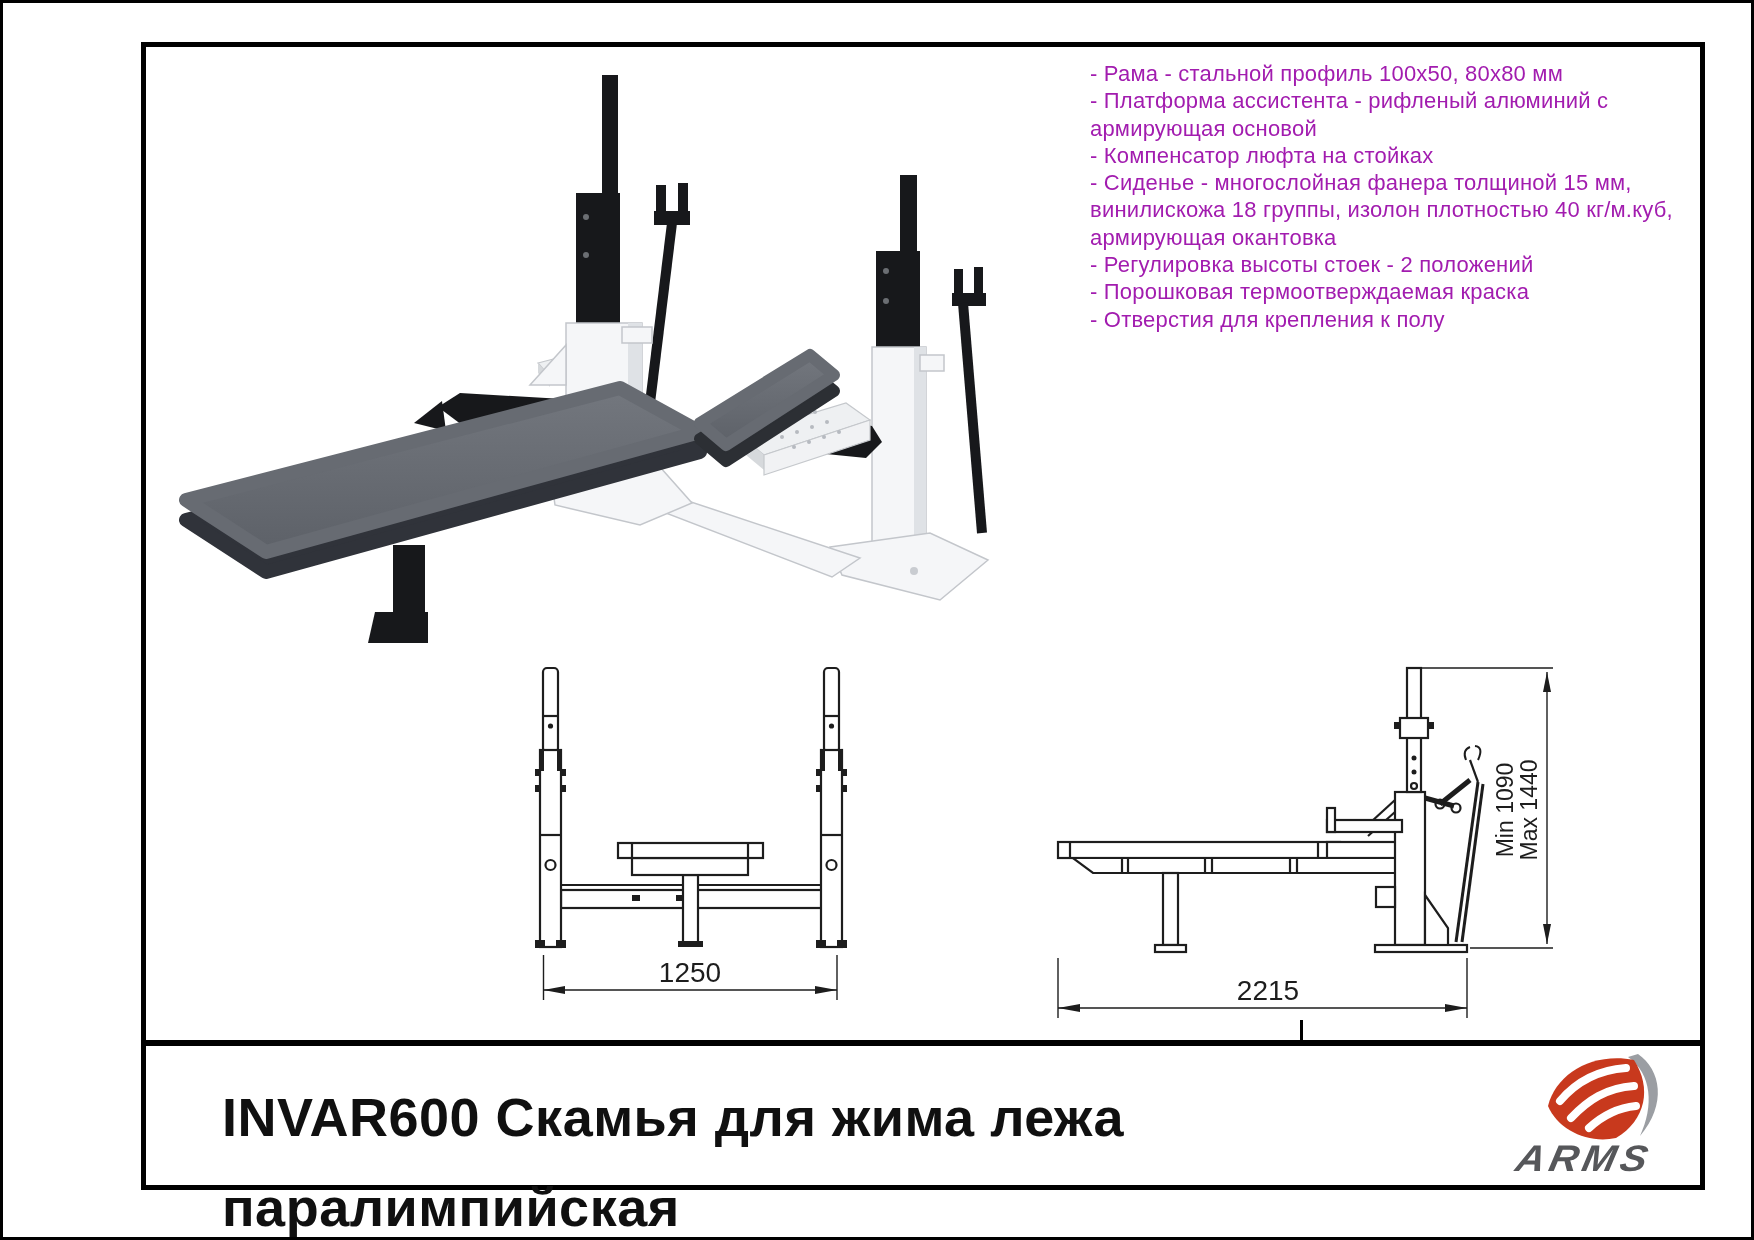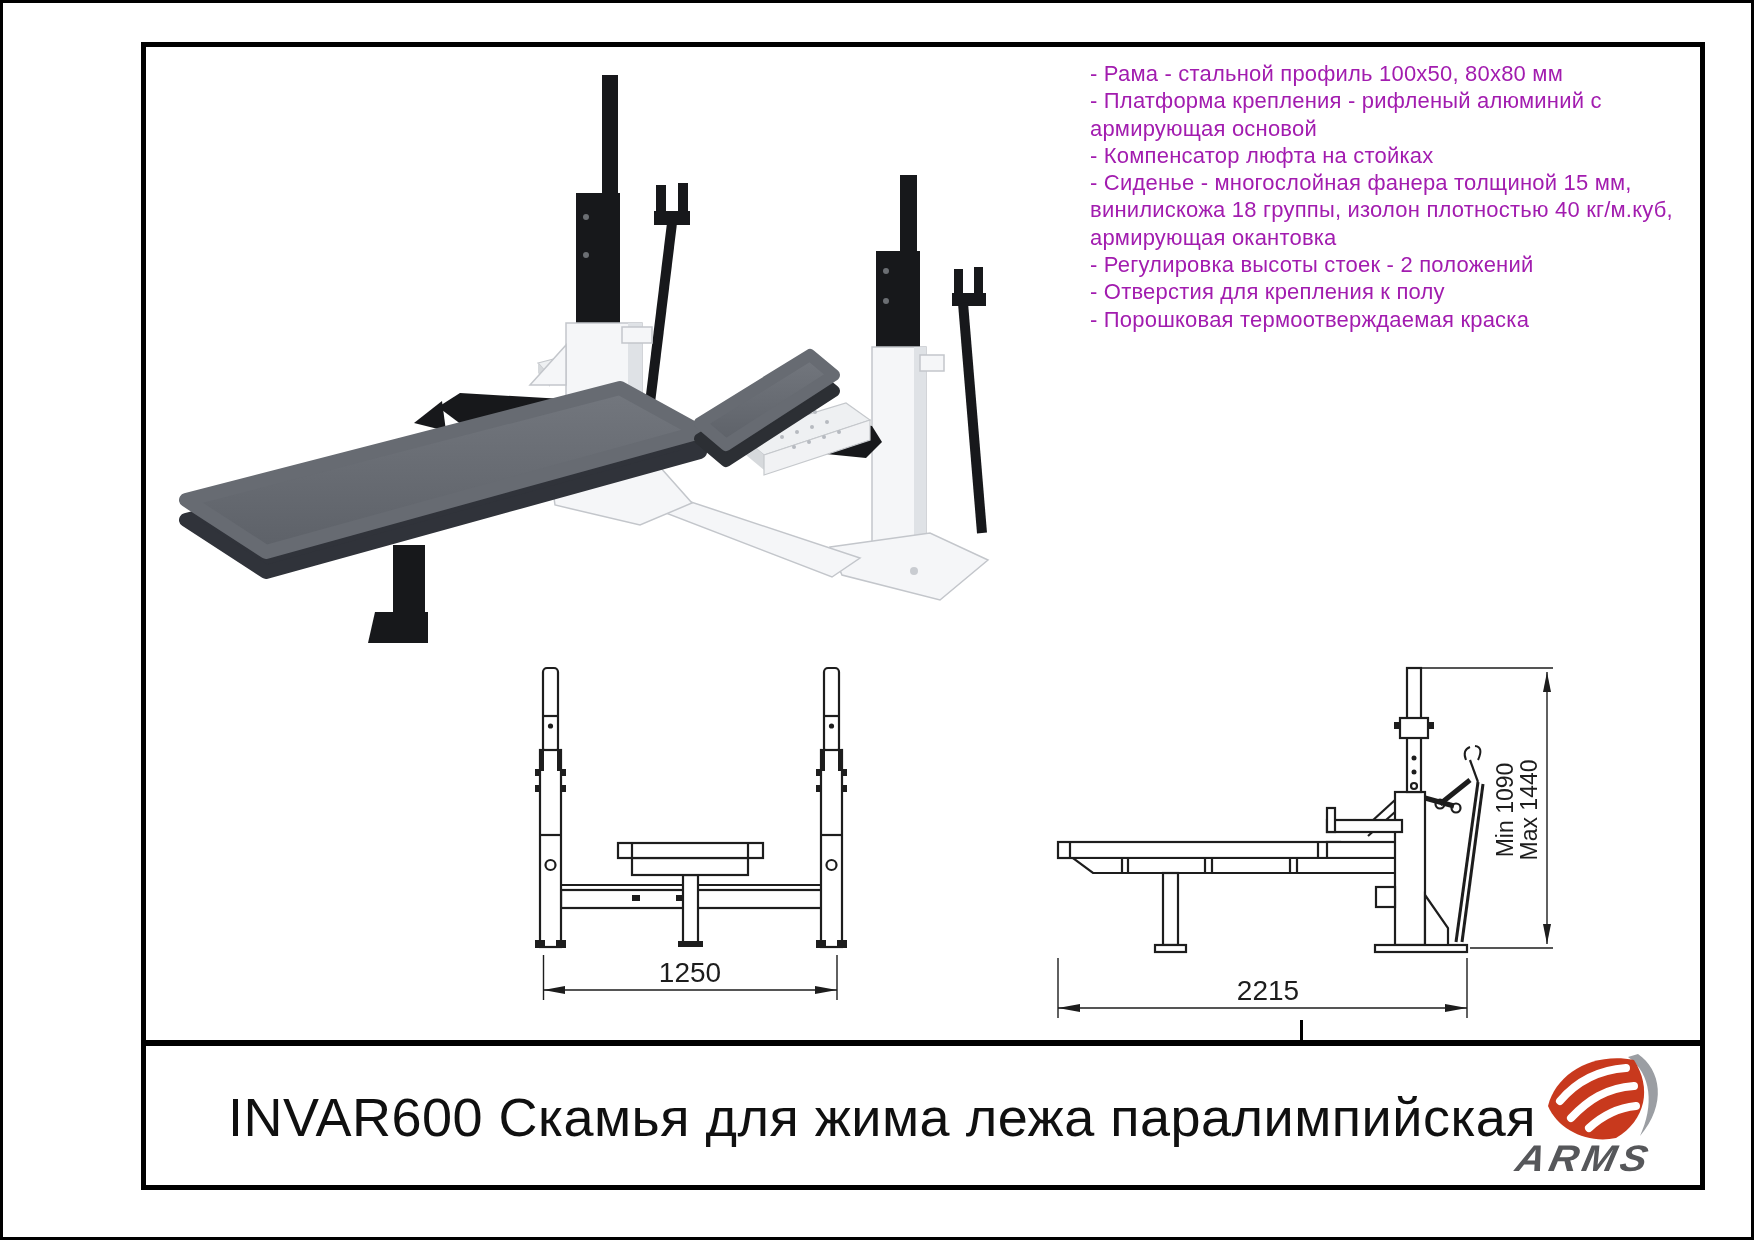--- a/index.html
+++ b/index.html
@@ -9,21 +9,21 @@
         border:3px solid #000;box-sizing:border-box;}
   .frame{position:absolute;left:141px;top:42px;width:1564px;height:1148px;
         border:5px solid #000;box-sizing:border-box;background:#fff;}
   
   .specs{position:absolute;left:1090px;top:60px;width:600px;
         font-size:22px;line-height:27.3px;color:#a21caf;letter-spacing:.2px;}
   .specs div{white-space:nowrap;}
   
   .titleblock-sep{position:absolute;left:141px;top:1040px;width:1564px;height:6px;background:#000;}
   .doc-title{position:absolute;left:222px;top:1072px;width:1320px;height:90px;line-height:90px;
-        text-align:center;font-size:54px;font-weight:400;letter-spacing:.5px;color:#101010;}
+        text-align:left;font-size:54px;font-weight:700;letter-spacing:.5px;color:#101010;}
   .brand-text{position:absolute;left:1498px;top:1138px;width:172px;text-align:center;
         font-size:37px;font-weight:bold;font-style:italic;letter-spacing:4px;color:#56575a;
         transform:skewX(-12deg) scaleX(1.08);}
   .tick{position:absolute;left:1300px;top:1020px;width:3px;height:23px;background:#000;}
   svg{position:absolute;overflow:visible;}
   svg text{font-family:"Liberation Sans", sans-serif;}
   .dimtxt{font-size:28px;fill:#1d1d1d;}
   .dimtxt-sm{font-size:23px;fill:#1d1d1d;}
 </style>
 </head>
@@ -125,29 +125,29 @@
     </g>
 
     <g>
       <polygon points="530,384 640,316 664,336 556,406" fill="#2c2f34" stroke="#2c2f34" stroke-width="12" stroke-linejoin="round"></polygon>
       <polygon points="530,368 640,300 664,320 556,390" fill="url(#padg)" stroke="#676b72" stroke-width="12" stroke-linejoin="round"></polygon>
     </g>
   </svg>
 
   <div class="specs">
     <div>- Рама - стальной профиль 100х50, 80х80 мм</div>
-    <div>- Платформа крепления - рифленый алюминий с</div>
+    <div>- Платформа ассистента - рифленый алюминий с</div>
     <div>армирующая основой</div>
     <div>- Компенсатор люфта на стойках</div>
     <div>- Сиденье - многослойная фанера толщиной 15 мм,</div>
     <div>винилискожа 18 группы, изолон плотностью 40 кг/м.куб,</div>
     <div>армирующая окантовка</div>
     <div>- Регулировка высоты стоек - 2 положений</div>
+    <div>- Порошковая термоотверждаемая краска</div>
     <div>- Отверстия для крепления к полу</div>
-    <div>- Порошковая термоотверждаемая краска</div>
   </div>
 
   <svg style="left:520px;top:655px" width="360" height="350" viewBox="0 0 360 350" fill="none" stroke="#1d1d1d" stroke-width="2.2">
     <defs>
       <g id="fv-post">
         <rect x="23" y="13" width="15" height="84" rx="4" fill="#fff"></rect>
         <line x1="23" y1="61" x2="38" y2="61"></line>
         <circle cx="30.5" cy="71" r="2.6" fill="#1d1d1d" stroke="none"></circle>
         <rect x="20" y="95" width="21" height="197" fill="#fff"></rect>
         <rect x="20" y="96" width="4" height="20" fill="#1d1d1d" stroke="none"></rect>

